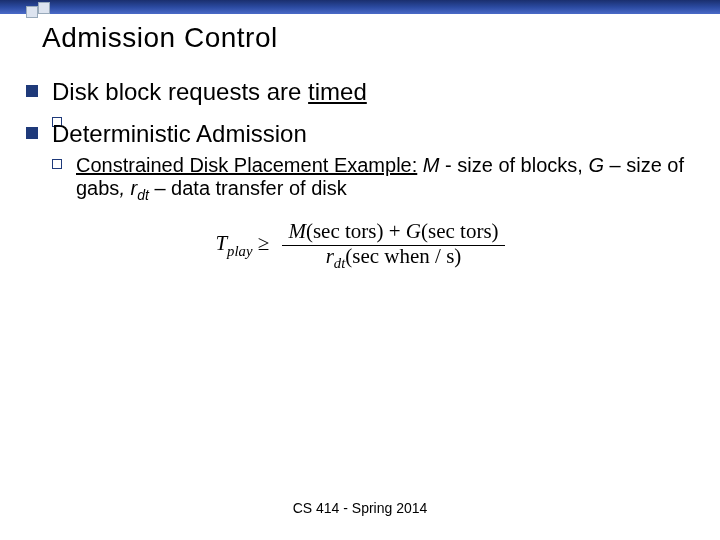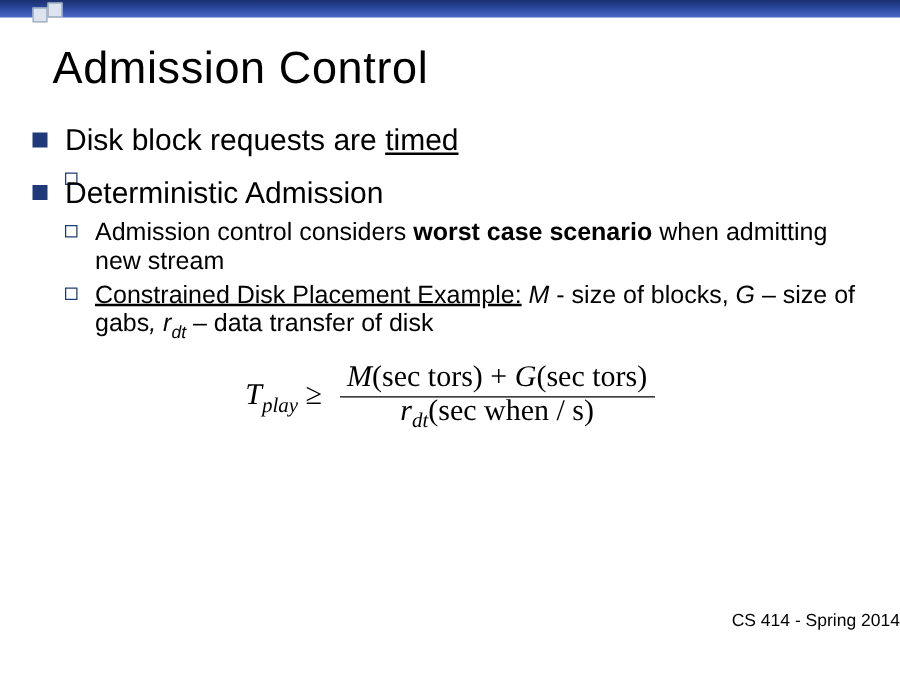--- a/index.html
+++ b/index.html
@@ -1,60 +1,57 @@
 <!DOCTYPE html>
 <html><head>
 <meta charset="utf-8">
 <style>
 body{margin:0;padding:0;width:720px;height:540px;font-family:Arial,sans-serif;background:#fff;color:#000;overflow:hidden}
 .topbar{height:14px;background:linear-gradient(to bottom,#1a2f6e 0%,#2b4aa0 50%,#4a6ac8 100%);position:relative}
 .topbar::before{content:"";position:absolute;left:26px;top:6px;width:10px;height:10px;background:#dde4f0;border:1px solid #9ab}
 .topbar::after{content:"";position:absolute;left:38px;top:2px;width:10px;height:10px;background:#dde4f0;border:1px solid #9ab}
-h1{font-size:36px;font-weight:400;margin:19px 0 24px 42px;letter-spacing:0.5px}
+h1{font-size:28px;font-weight:400;margin:8px 0 24px 42px;letter-spacing:0.5px}
 ul.l1{list-style:none;margin:0 26px;padding:0}
 ul.l1>li{position:relative;padding-left:26px;margin-bottom:14px;font-size:24px}
 ul.l1>li::before{content:"";position:absolute;left:0;top:7px;width:12px;height:12px;background:#1f3a7a}
 ul.l2{list-style:none;margin:6px 0 0 0;padding:0}
 ul.l2>li{position:relative;padding-left:24px;margin-bottom:4px;font-size:20px}
 ul.l2>li::before{content:"";position:absolute;left:0;top:5px;width:10px;height:10px;border:1.5px solid #1f3a7a;box-sizing:border-box}
 ul.l3{list-style:none;margin:4px 0 0 0;padding:0}
 ul.l3>li{position:relative;padding-left:22px;margin-bottom:2px;font-size:16.5px;line-height:1.25}
 ul.l3>li::before{content:"";position:absolute;left:0;top:5px;width:8px;height:8px;background:#1f3a7a}
 .u{text-decoration:underline}
 .b{font-weight:bold}
 .i{font-style:italic}
 sub{font-size:0.7em}
-.formula{margin:16px auto 0 auto;text-align:center;font-family:'Times New Roman',serif;font-size:24px;font-style:italic}
+.formula{margin:16px auto 0 auto;text-align:center;font-family:'Times New Roman',serif;font-size:21px;font-style:italic}
 .frac{display:inline-block;vertical-align:middle;text-align:center;margin-left:8px}
 .num{border-bottom:1.5px solid #000;padding:0 6px 2px 6px}
 .den{padding:2px 6px 0 6px}
-.footer{position:absolute;bottom:36px;width:100%;text-align:right;font-size:14px}
+.footer{position:absolute;bottom:24px;width:100%;text-align:center;font-size:14px}
 </style>
 </head>
 <body>
 
 <div class="topbar"></div>
 
 <h1>Admission Control</h1>
 
 <ul class="l1">
   <li>
     <span>Disk block requests are </span><span class="u">timed</span>
     <ul class="l2">
       <li>
       </li>
     </ul>
   </li>
   <li>
     <span>Deterministic Admission</span>
     <ul class="l2">
       <li>
-        <span>Admission control considers </span><span class="b">worst case scenario</span><span> when admitting new stream</span>
-      </li>
-      <li>
         <span class="u">Constrained Disk Placement Example:</span><span class="i">  M </span><span>- size of blocks, </span><span class="i">G </span><span>– size of gabs</span><span class="i">, r</span><sub class="i">dt</sub><span> – data transfer of disk</span>
       </li>
     </ul>
   </li>
 </ul>
 
 <div class="formula">
   <span>T</span><sub>play</sub><span style="font-style:normal"> ≥ </span><span class="frac"><span class="num"><span>M</span><span style="font-style:normal">(sec tors) + </span><span>G</span><span style="font-style:normal">(sec tors)</span></span><br><span class="den"><span>r</span><sub>dt</sub><span style="font-style:normal">(sec when / s)</span></span></span>
 </div>
 

